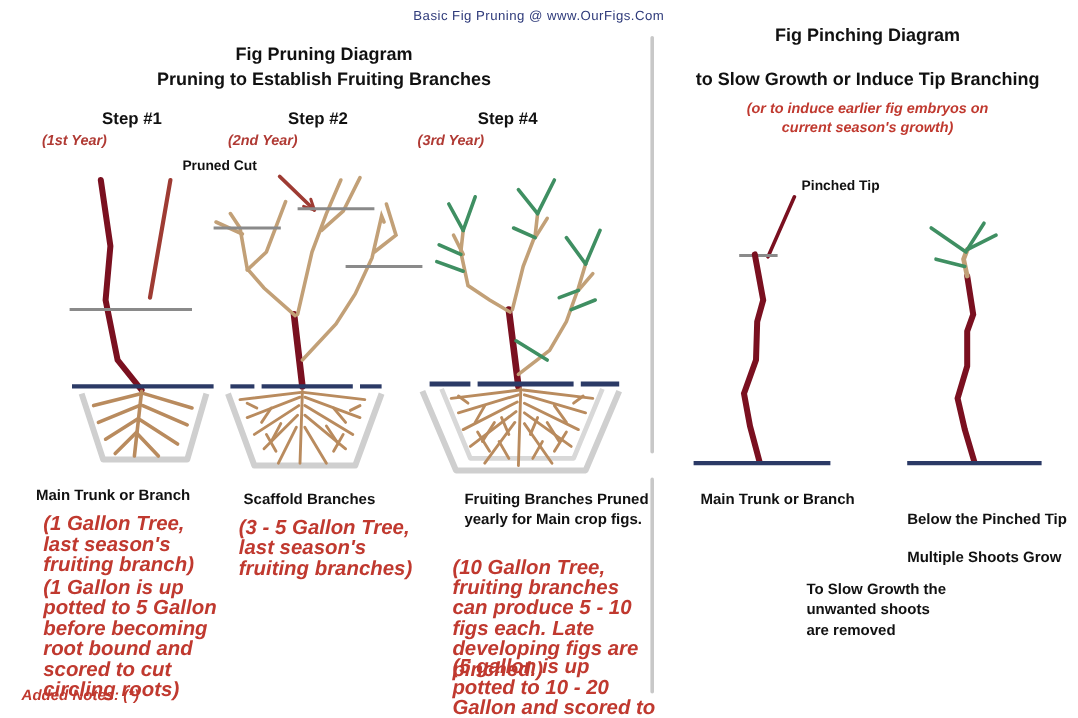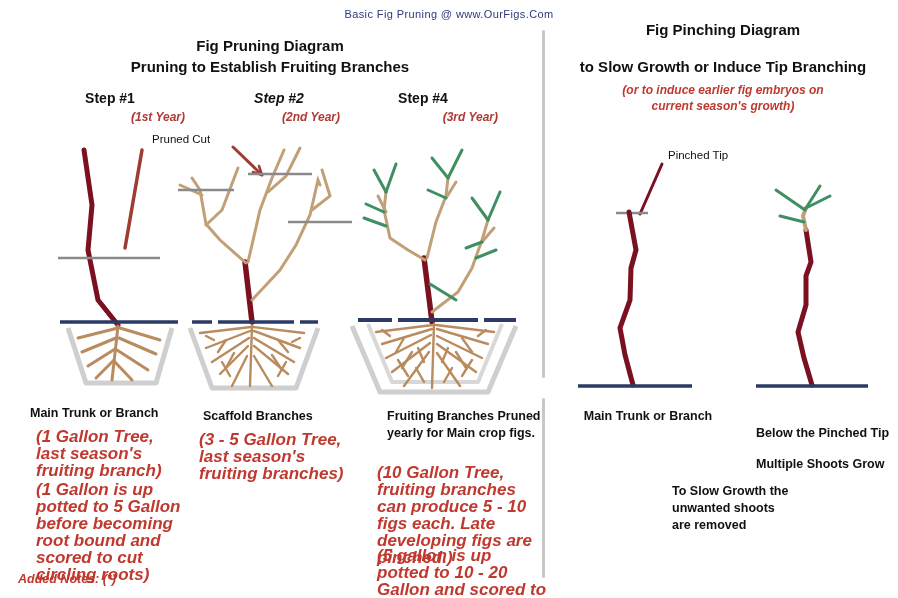--- a/index.html
+++ b/index.html
@@ -54,27 +54,27 @@
     color: #111111;
     text-align: center;
     white-space: nowrap;
   }
   .step-year {
     font-family: "Liberation Sans", sans-serif;
     font-size: 12px;
     font-weight: bold;
     font-style: italic;
     color: #b03a34;
-    text-align: right;
+    text-align: left;
     white-space: nowrap;
   }
   .callout {
     font-family: "Liberation Sans", sans-serif;
     font-size: 11.5px;
-    font-weight: normal;
+    font-weight: bold;
     color: #111111;
     white-space: nowrap;
   }
   .cap-black {
     font-family: "Liberation Sans", sans-serif;
     font-size: 12.5px;
     font-weight: bold;
     color: #111111;
     line-height: 17px;
   }
@@ -118,21 +118,21 @@
   <div class="abs panel-title" style="left:0; top:56px; width:540px;">Pruning to Establish Fruiting Branches</div>
 
   <div class="abs panel-title" style="left:548px; top:19px; width:350px;">Fig Pinching Diagram</div>
   <div class="abs panel-title" style="left:548px; top:56px; width:350px;">to Slow Growth or Induce Tip Branching</div>
   <div class="abs panel-sub-red" style="left:548px; top:82px; width:350px;">(or to induce earlier fig embryos on</div>
   <div class="abs panel-sub-red" style="left:548px; top:98px; width:350px;">current season's growth)</div>
 
   <div class="abs step-title" style="left:35px; top:90px; width:150px;">Step #1</div>
   <div class="abs step-year" style="left:35px; top:110px; width:150px;">(1st Year)</div>
 
-  <div class="abs step-title" style="left:204px; top:90px; width:150px;font-style:italic;">Step #2</div>
+  <div class="abs step-title" style="left:190px; top:90px; width:150px;">Step #2</div>
   <div class="abs step-year" style="left:190px; top:110px; width:150px;">(2nd Year)</div>
 
   <div class="abs step-title" style="left:348px; top:90px; width:150px;">Step #4</div>
   <div class="abs step-year" style="left:348px; top:110px; width:150px;">(3rd Year)</div>
 
   <div class="abs callout" style="left:152px; top:133px;">Pruned Cut</div>
 
   <div class="abs callout" style="left:668px; top:149px;">Pinched Tip</div>
 
   <svg class="abs" style="left:0; top:0;" width="898" height="598">

